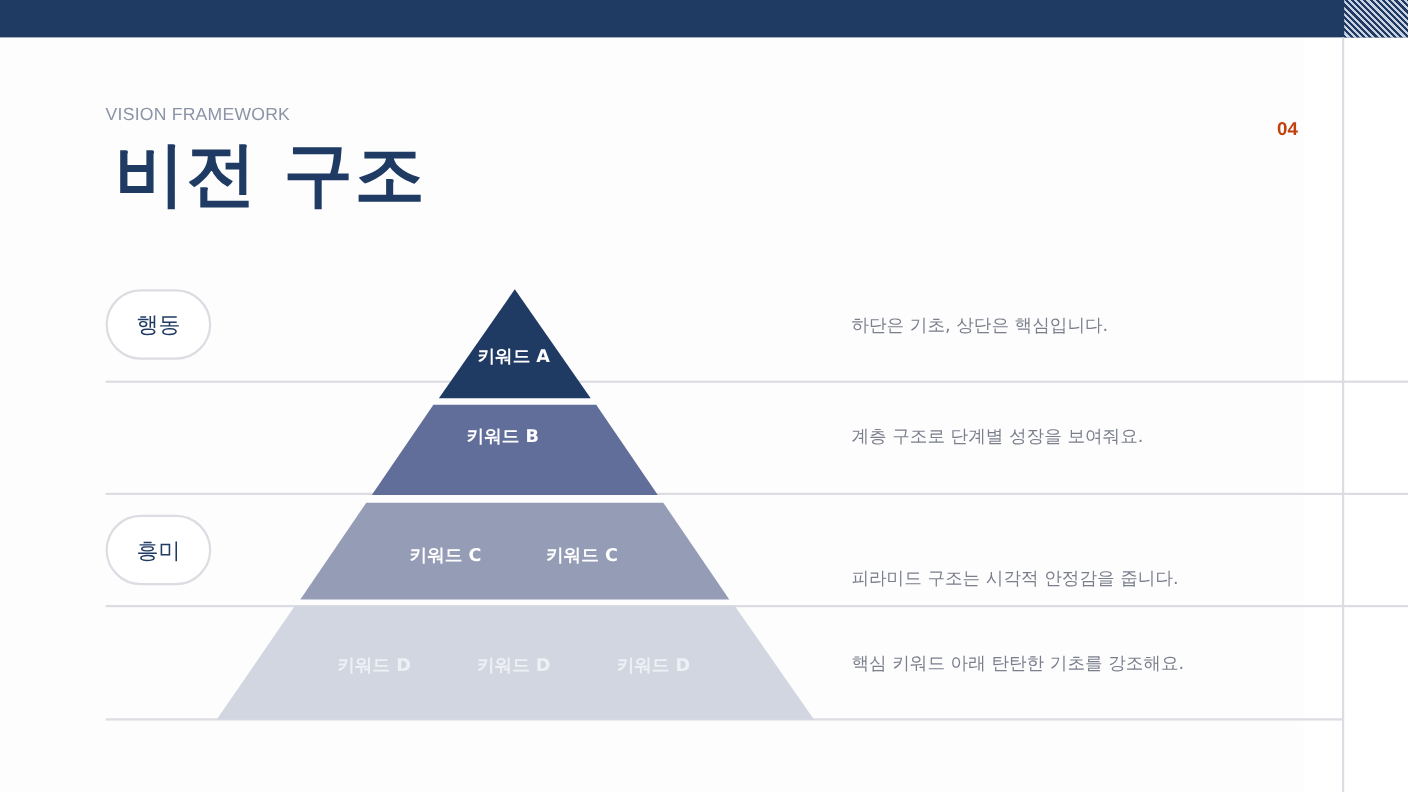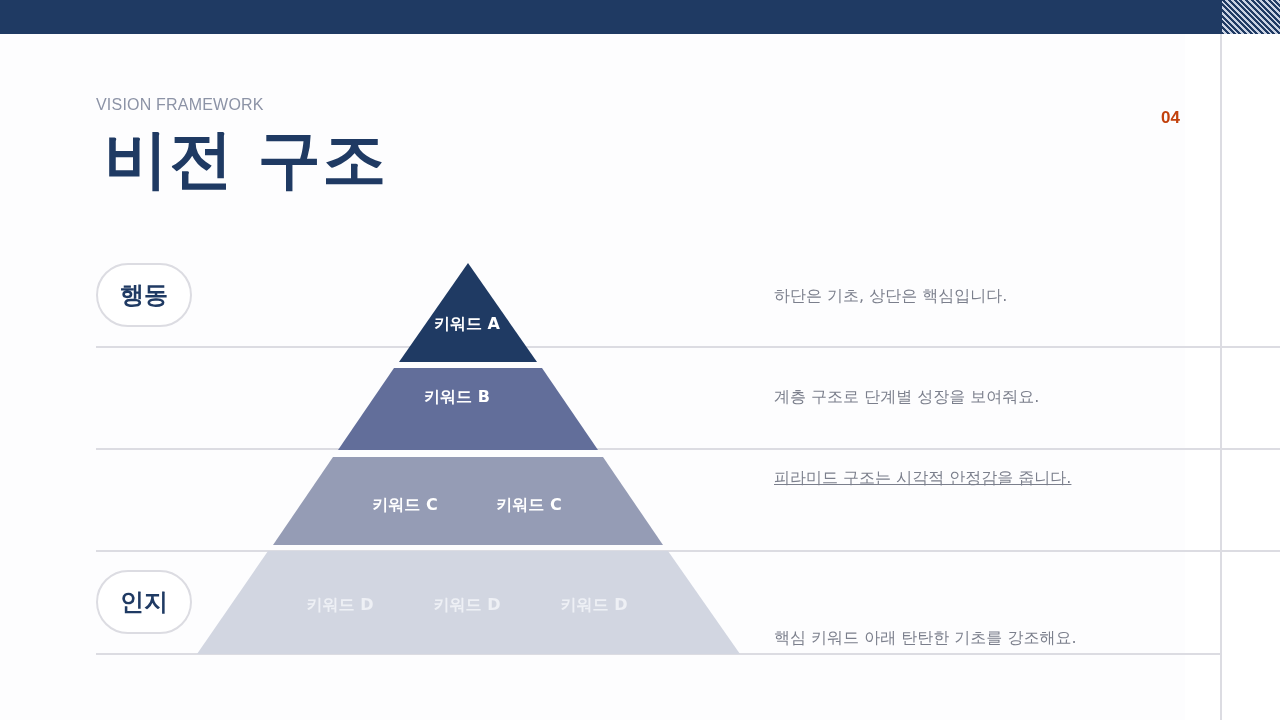--- a/index.html
+++ b/index.html
@@ -77,22 +77,22 @@
       position: absolute;
       left: 96px;
       width: 96px;
       height: 64px;
       border: 2px solid #dcdce2;
       border-radius: 34px;
       background: #ffffff;
       display: flex;
       align-items: center;
       justify-content: center;
-      font-size: 24px;
-      font-weight: bold;
+      font-size: 20px;
+      font-weight: normal;
       color: #1f3a63;
       box-sizing: border-box;
     }
     .desc {
       position: absolute;
       left: 774px;
       font-size: 16px;
       color: #7b7f8c;
     }
     .pyramid {
@@ -139,20 +139,20 @@
 
   <div class="kw" style="left:467px; top:314px;">키워드 A</div>
   <div class="kw" style="left:457px; top:387px;">키워드 B</div>
   <div class="kw" style="left:405px; top:495px;">키워드 C</div>
   <div class="kw" style="left:529px; top:495px;">키워드 C</div>
   <div class="kw kw-d" style="left:340px; top:595px;">키워드 D</div>
   <div class="kw kw-d" style="left:467px; top:595px;">키워드 D</div>
   <div class="kw kw-d" style="left:594px; top:595px;">키워드 D</div>
 
   <div class="pill" style="top:263px;">행동</div>
-  <div class="pill" style="top:570px;">인지</div>
+  <div class="pill" style="top:468px;">흥미</div>
 
   <div class="desc" style="top:286px;">하단은 기초, 상단은 핵심입니다.</div>
   <div class="desc" style="top:387px;">계층 구조로 단계별 성장을 보여줘요.</div>
-  <div class="desc" style="top:468px;text-decoration:underline;">피라미드 구조는 시각적 안정감을 줍니다.</div>
-  <div class="desc" style="top:628px;">핵심 키워드 아래 탄탄한 기초를 강조해요.</div>
+  <div class="desc" style="top:516px;">피라미드 구조는 시각적 안정감을 줍니다.</div>
+  <div class="desc" style="top:593px;">핵심 키워드 아래 탄탄한 기초를 강조해요.</div>
 
 </div>
 
 </body></html>

